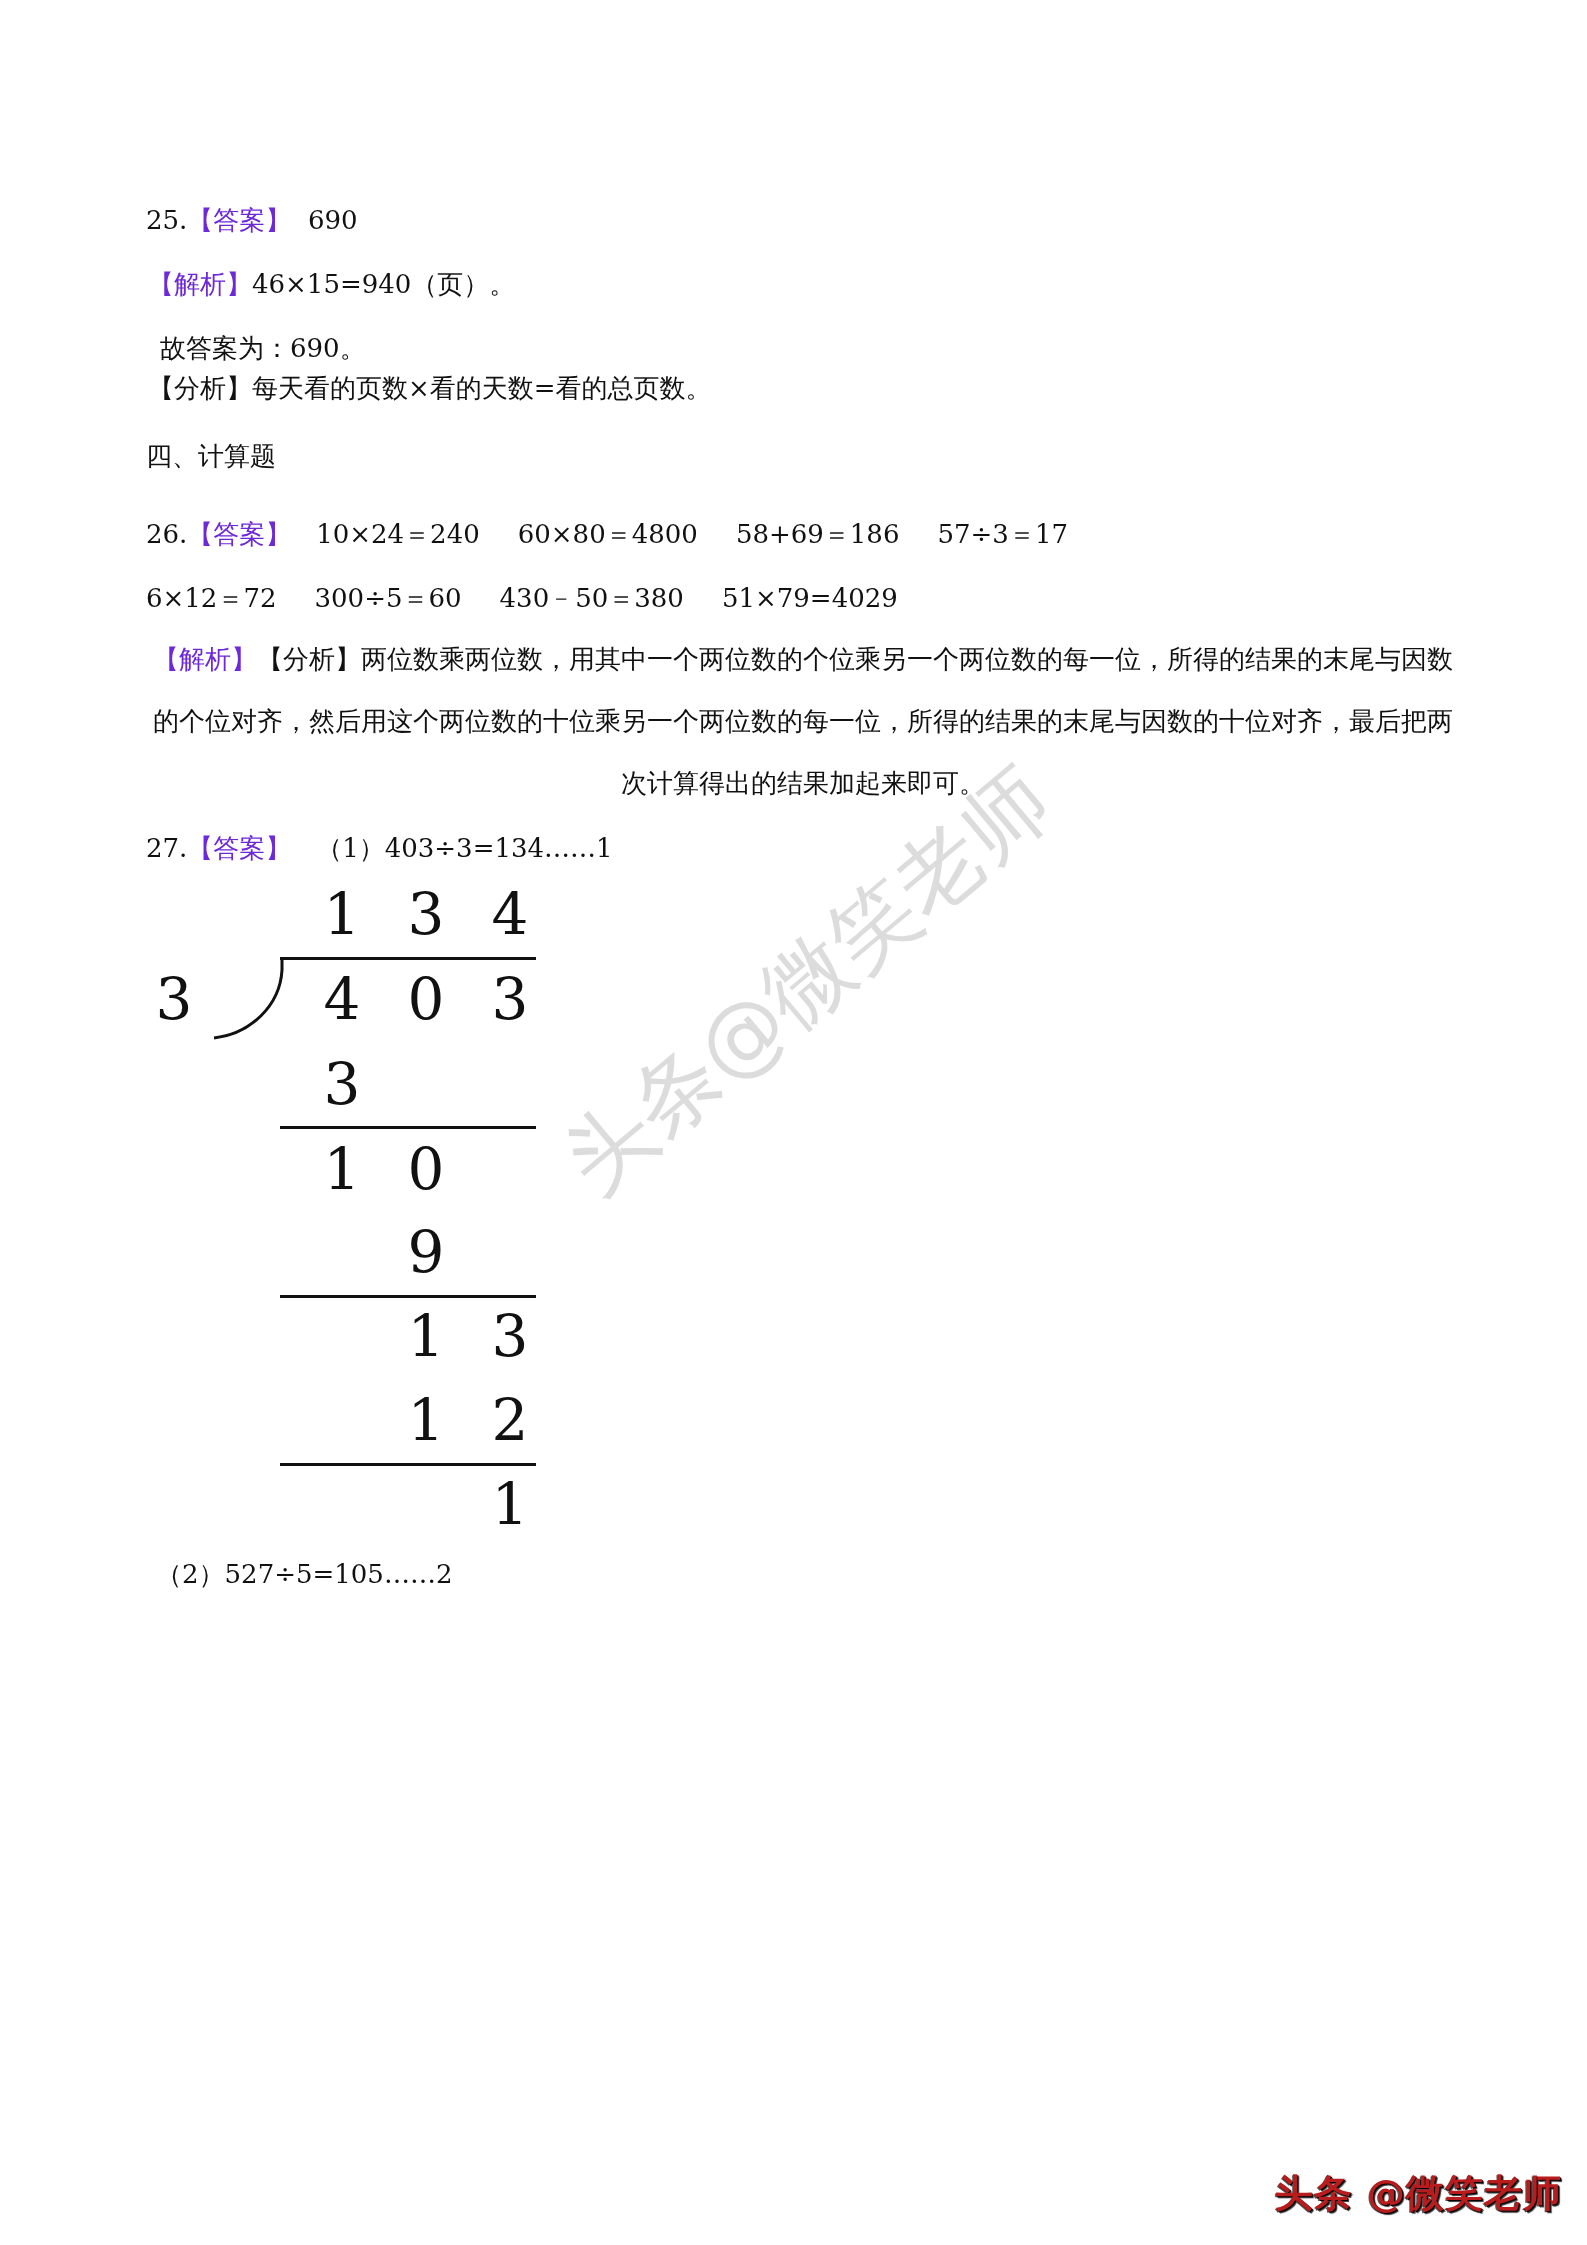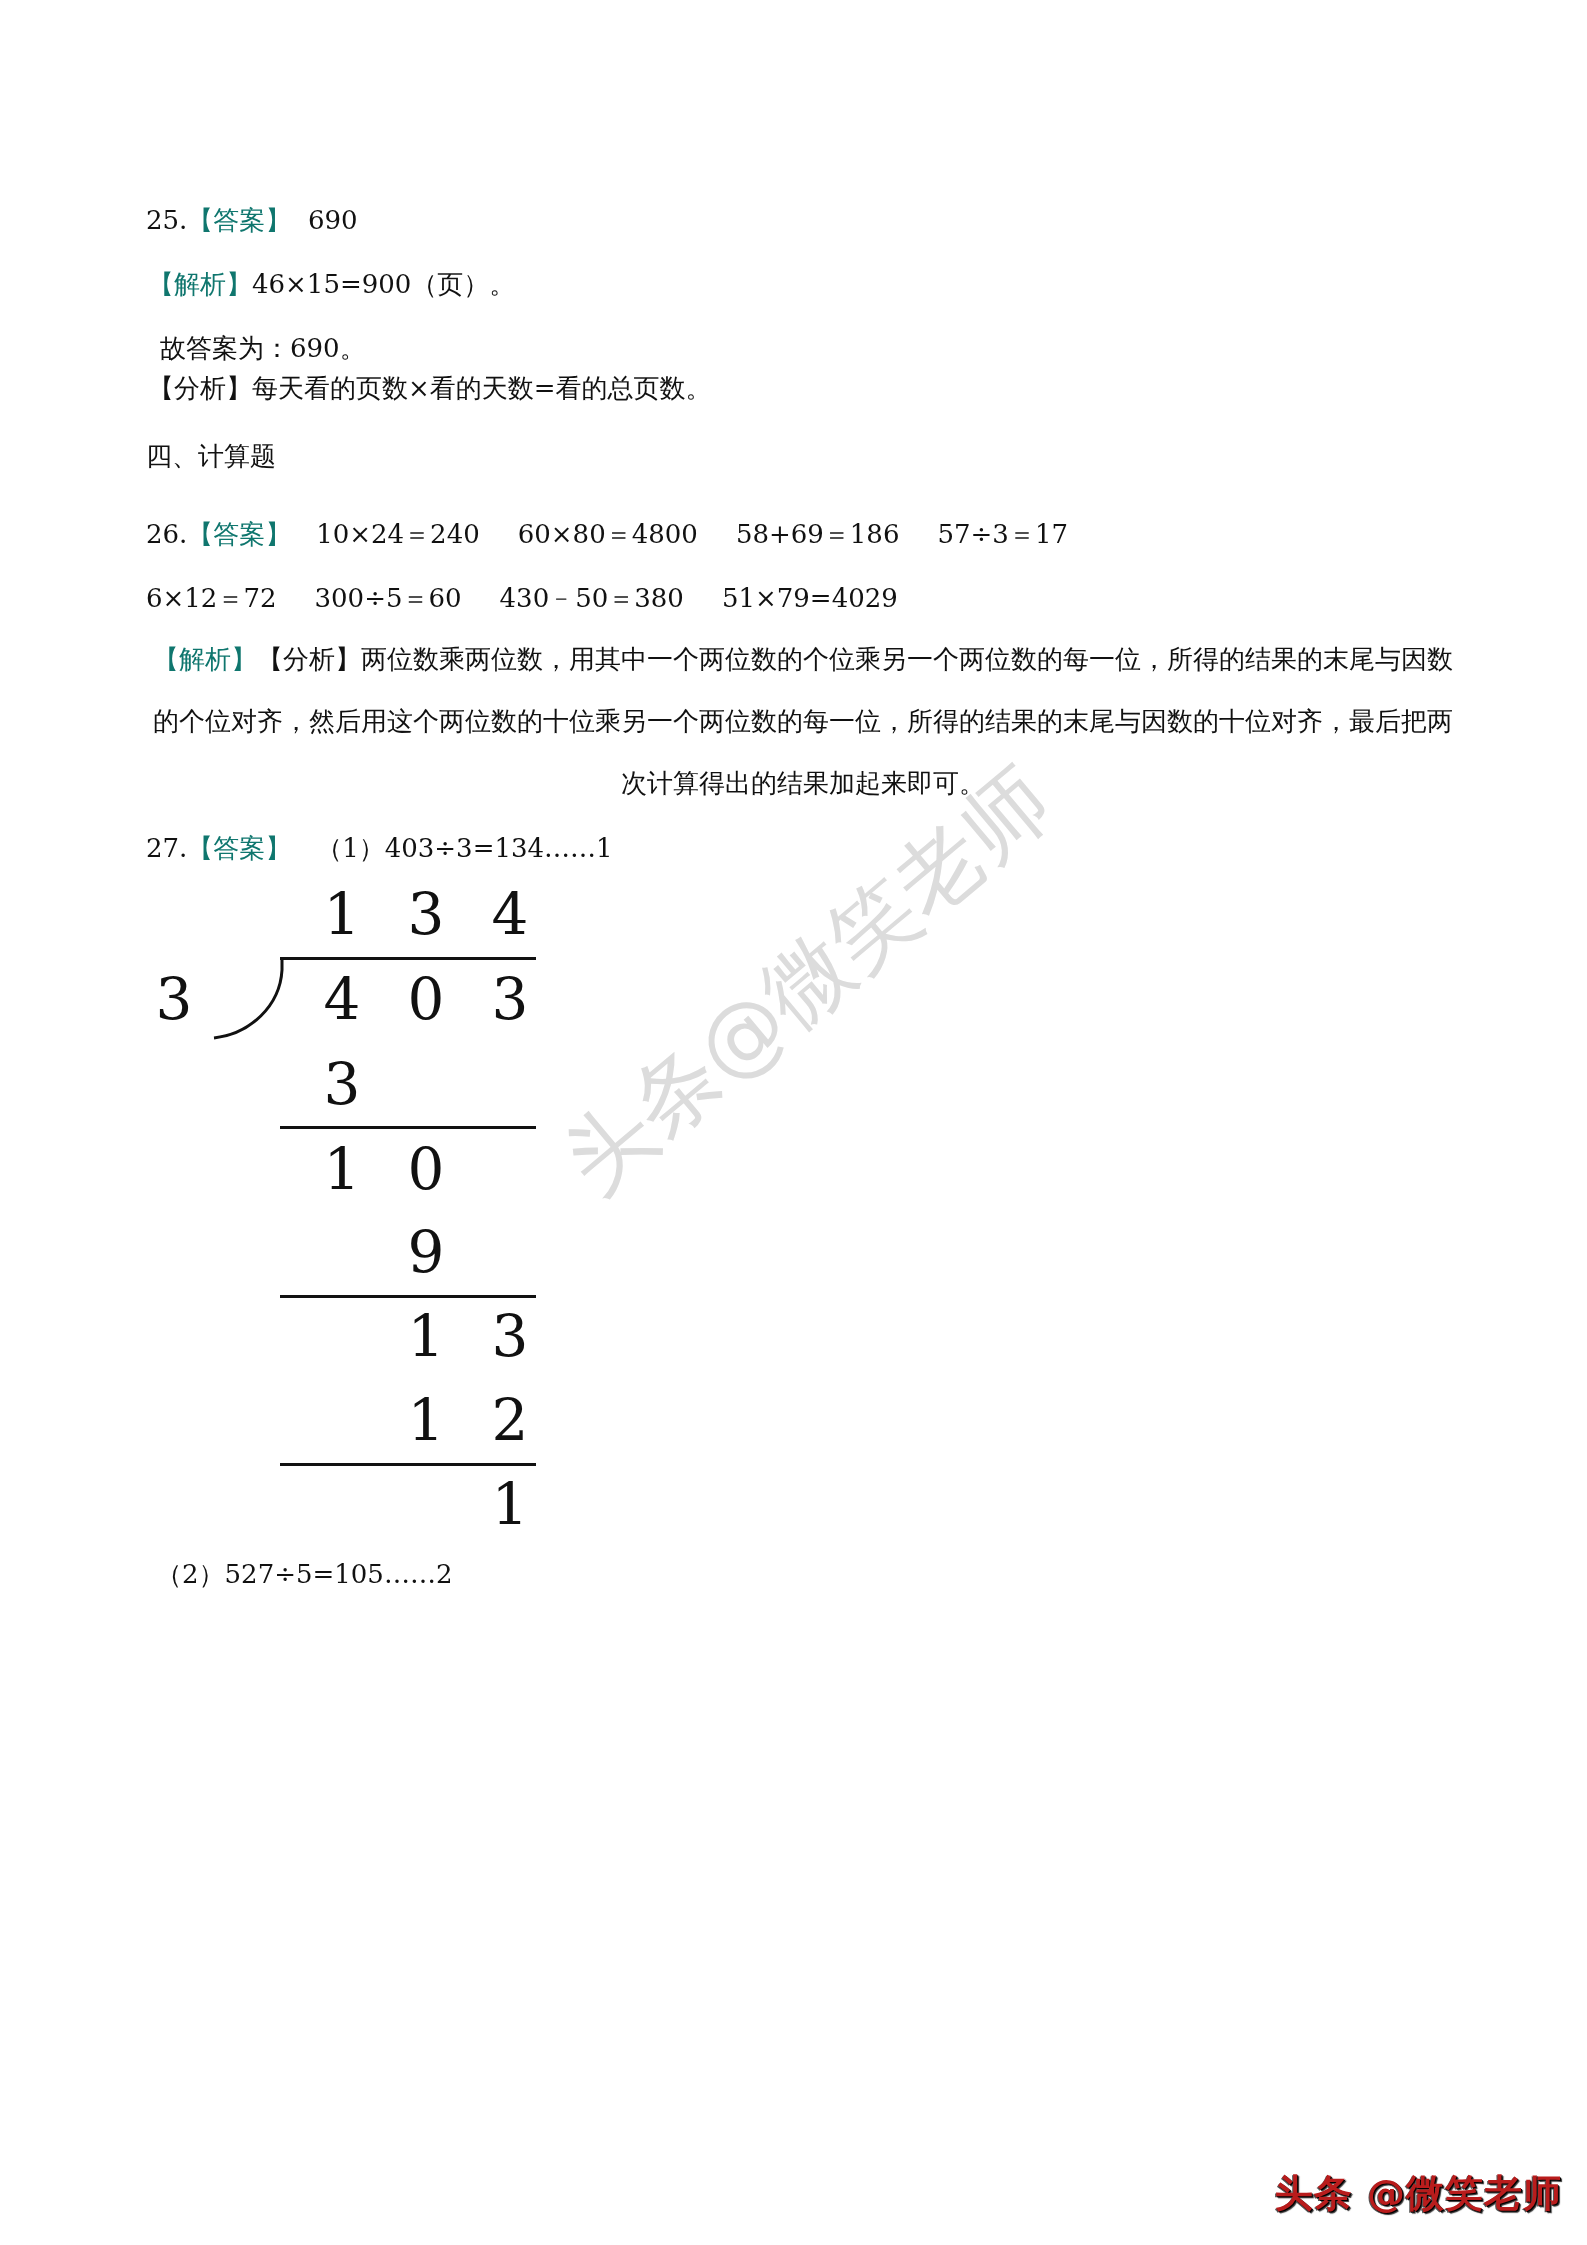--- a/index.html
+++ b/index.html
@@ -1,38 +1,38 @@
 <!DOCTYPE html>
 <html><head>
 <meta charset="utf-8">
 <style>
   html, body { margin:0; padding:0; background:#ffffff; }
   body { width:1587px; height:2245px; position:relative; overflow:hidden;
          font-family:"DejaVu Serif","Liberation Serif",serif; color:#111; }
   .line { position:absolute; font-size:26px; line-height:32px; white-space:nowrap; }
-  .blue { color:#0f766e; }
+  .blue { color:#6d28d9; }
   .eq { display:inline-block; margin-right:38px; }
   .para { position:absolute; left:148px; width:1310px; font-size:26px; line-height:62px; }
   .lattice { position:absolute; font-family:"DejaVu Serif","Liberation Serif",serif; font-size:58px; color:#111; }
   .digit { position:absolute; width:60px; text-align:center; }
   .hline { position:absolute; height:3px; background:#111; }
   .watermark { position:absolute; left:540px; top:1130px; font-family:"DejaVu Sans",sans-serif;
                font-size:86px; color:#dcdcdc; transform:rotate(-40deg); transform-origin:left top; white-space:nowrap; }
   .footer-mark { position:absolute; right:25px; top:2168px; font-family:"DejaVu Sans",sans-serif;
                  font-size:38px; color:#b91c1c; font-weight:bold;
                  text-shadow:1px 1px 0 #000, -1px 1px 0 #555, 2px 2px 1px #333; letter-spacing:1px; }
 </style>
 </head>
 <body>
 
 <div class="line" style="left:146px; top:204px;">
   <span>25.</span><span class="blue">【答案】</span>&nbsp;&nbsp;<span>690</span>
 </div>
 <div class="line" style="left:148px; top:268px;">
-  <span class="blue">【解析】</span><span>46×15=900（页）。</span>
+  <span class="blue">【解析】</span><span>46×15=940（页）。</span>
 </div>
 <div class="line" style="left:160px; top:332px;">故答案为：690。</div>
 <div class="line" style="left:148px; top:372px;">
   <span>【分析】</span><span>每天看的页数×看的天数=看的总页数。</span>
 </div>
 
 <div class="line" style="left:146px; top:440px;">四、计算题</div>
 
 <div class="line" style="left:146px; top:518px;">
   <span>26.</span><span class="blue">【答案】</span>&nbsp;&nbsp;

